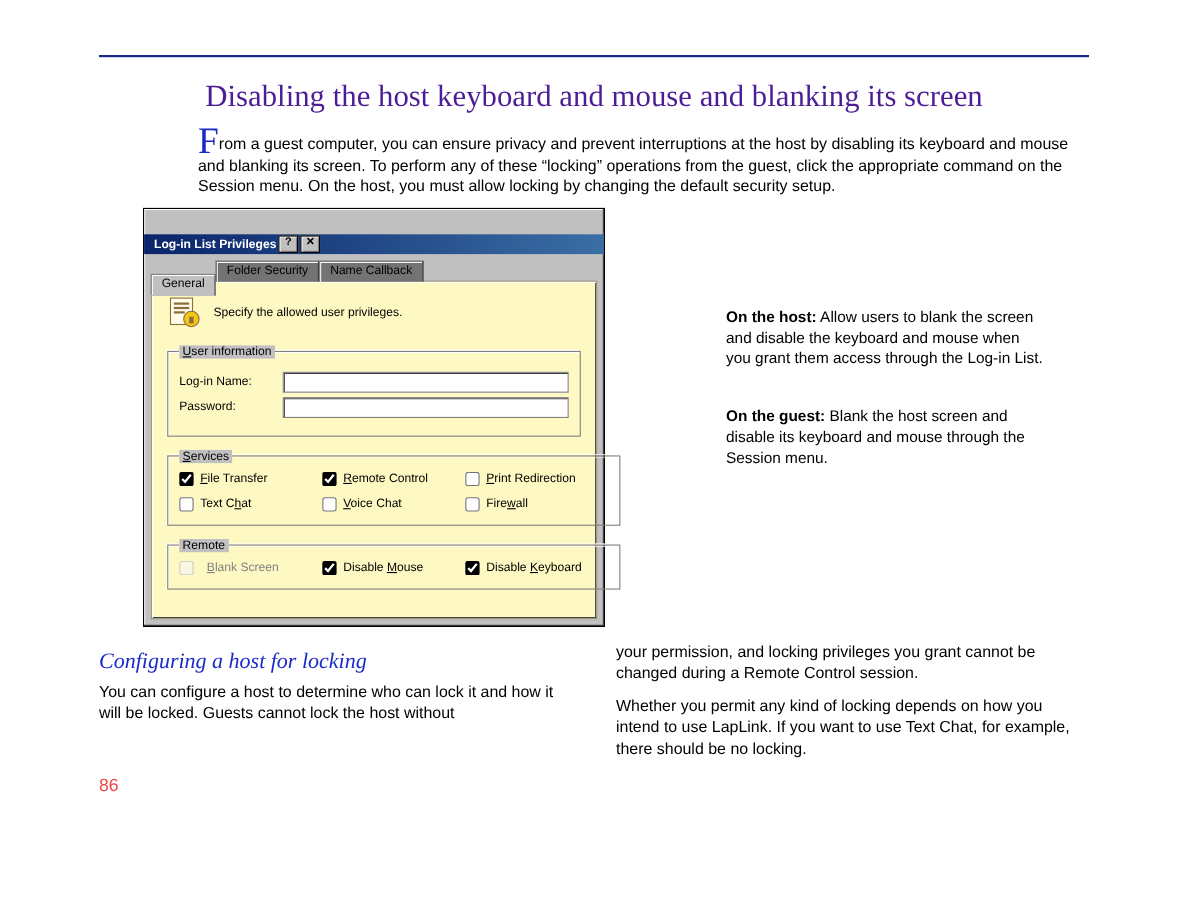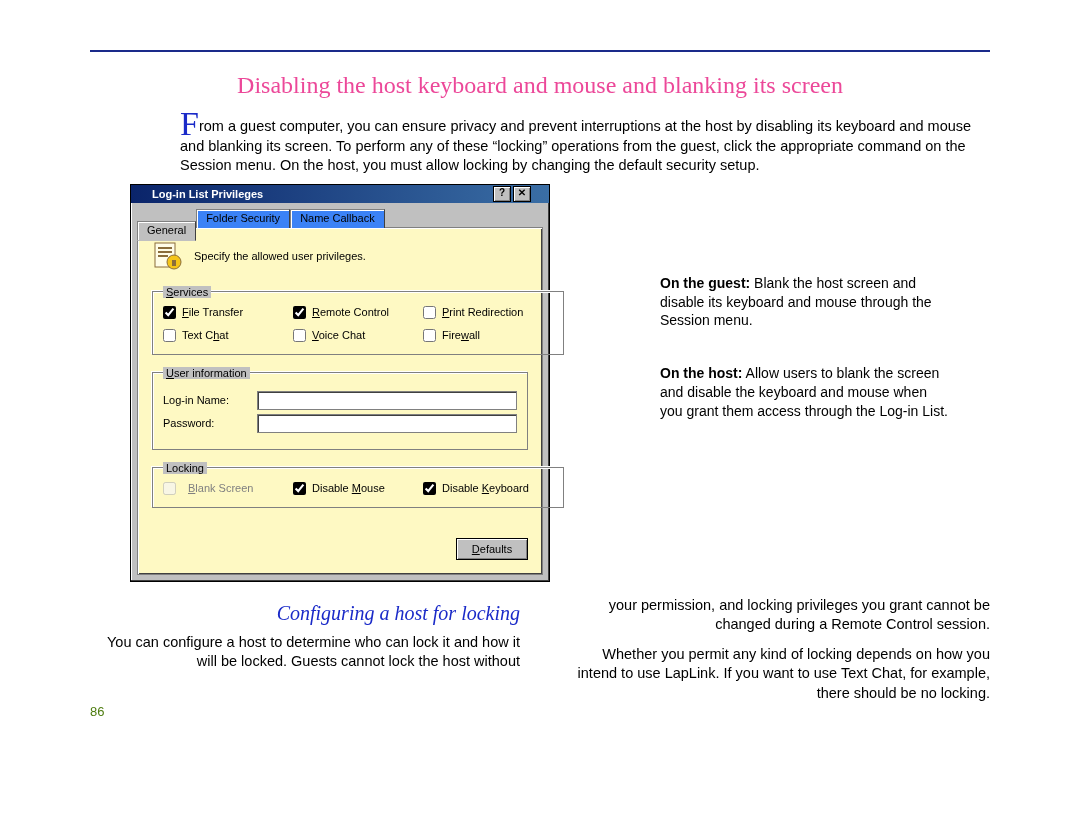--- a/index.html
+++ b/index.html
@@ -13,22 +13,22 @@
   }
   .page {
     padding: 50px 90px 20px 90px;
   }
   .rule {
     border-top: 2px solid #1a2a8a;
     margin-bottom: 20px;
   }
   .title {
     font-family: "Times New Roman", Times, serif;
-    color: #ec4899;
-    font-size: 24px;
+    color: #4c1d95;
+    font-size: 28px;
     text-align: center;
     margin: 0 0 18px 0;
     font-weight: normal;
   }
   .intro {
     font-size: 14.5px;
     line-height: 1.35;
     margin-left: 90px;
     margin-right: 10px;
     margin-bottom: 8px;
@@ -65,24 +65,24 @@
     border: 1px solid #000;
     box-shadow: inset -1px -1px #404040, inset 1px 1px #fff;
     margin-left: 40px;
   }
   .titlebar {
     height: 18px;
     background: linear-gradient(to right, #0a246a, #3a6ea5);
     color: #fff;
     display: flex;
     align-items: center;
-    justify-content: space-between;
-    padding: 0 18px;
+    padding: 0 6px;
     font-weight: bold;
     font-size: 11px;
+    margin-top: 23px;
   }
   .titlebar-text { padding-left: 3px; }
   .titlebar-btns { display: flex; gap: 0; }
   .tbtn {
     width: 16px; height: 14px;
     background: #c0c0c0;
     border: 1px solid #000;
     box-shadow: inset 1px 1px #fff, inset -1px -1px #808080;
     font-size: 10px; line-height: 12px; text-align: center;
     font-family: Arial;
@@ -92,21 +92,21 @@
   .client { padding: 6px; }
   .tabs {
     display: flex;
     gap: 0;
     margin-bottom: -1px;
     position: relative;
     z-index: 2;
   }
   .tab {
     padding: 2px 9px 3px 9px;
-    background: #3b82f6;
+    background: #737373;
     border: 1px solid #808080;
     border-bottom: none;
     border-right-color: #404040;
     box-shadow: inset 1px 1px #fff;
     font-size: 11px;
     position: relative;
   }
   .tab.active {
     background: #c0c0c0;
     border-bottom: 1px solid #c0c0c0;
@@ -195,34 +195,34 @@
   }
   .winbtn.disabled { color: #808080; }
   .u { text-decoration: underline; }
 
   .columns {
     display: flex;
     gap: 40px;
     margin-top: 14px;
     font-size: 14.5px;
     line-height: 1.35;
-    text-align: right;
   }
   .col { flex: 1; }
   .subhead {
     font-family: "Times New Roman", Times, serif;
     font-style: italic;
     color: #1a2ac8;
     font-size: 20px;
     margin: 4px 0 6px 0;
     font-weight: normal;
   }
   .pagenum {
-    color: #4d7c0f;
-    font-size: 13px;
+    color: #ef4444;
+    font-size: 16px;
+    margin-top: 14px;
   }
 </style>
 </head>
 <body>
 
 <div class="page">
   <div class="rule"></div>
   <h1 class="title">Disabling the host keyboard and mouse and blanking its screen</h1>
 
   <p class="intro">
@@ -252,96 +252,93 @@
               <rect x="6" y="7" width="14" height="2" fill="#8a6d3b"></rect>
               <rect x="6" y="11" width="14" height="2" fill="#8a6d3b"></rect>
               <rect x="6" y="15" width="10" height="2" fill="#8a6d3b"></rect>
               <circle cx="22" cy="22" r="7" fill="#f5c518" stroke="#8a6d3b"></circle>
               <rect x="20" y="20" width="4" height="6" fill="#8a6d3b"></rect>
             </svg>
             <span>Specify the allowed user privileges.</span>
           </div>
 
           <fieldset class="group">
-            <legend><span class="u">S</span>ervices</legend>
-            <div class="chk-grid" id="services-grid">
-                <div class="chk-col">
-                  <label class="chk">
-                    <input type="checkbox" checked="" style="">
-                    <span><span class="u">F</span>ile Transfer</span>
-                  </label>
-                  <label class="chk">
-                    <input type="checkbox" style="">
-                    <span>Text C<span class="u">h</span>at</span>
-                  </label>
-                </div>
-                <div class="chk-col">
-                  <label class="chk">
-                    <input type="checkbox" checked="" style="">
-                    <span><span class="u">R</span>emote Control</span>
-                  </label>
-                  <label class="chk">
-                    <input type="checkbox" style="">
-                    <span><span class="u">V</span>oice Chat</span>
-                  </label>
-                </div>
-                <div class="chk-col">
-                  <label class="chk">
-                    <input type="checkbox" style="">
-                    <span><span class="u">P</span>rint Redirection</span>
-                  </label>
-                  <label class="chk">
-                    <input type="checkbox" style="">
-                    <span>Fire<span class="u">w</span>all</span>
-                  </label>
-                </div>
-              </div>
-          </fieldset>
-
-          <fieldset class="group">
             <legend><span class="u">U</span><span>ser information</span></legend>
             <div class="frow">
               <label>Log-in Name:</label>
               <input type="text" value="" style="">
             </div>
             <div class="frow">
               <label>Password:</label>
               <input type="password" value="" style="">
             </div>
           </fieldset>
 
           <fieldset class="group">
-            <legend>Locking</legend>
+            <legend><span class="u">S</span>ervices</legend>
+            <div class="chk-grid" id="services-grid">
+                <div class="chk-col">
+                  <label class="chk">
+                    <input type="checkbox" checked="" style="">
+                    <span><span class="u">F</span>ile Transfer</span>
+                  </label>
+                  <label class="chk">
+                    <input type="checkbox" style="">
+                    <span>Text C<span class="u">h</span>at</span>
+                  </label>
+                </div>
+                <div class="chk-col">
+                  <label class="chk">
+                    <input type="checkbox" checked="" style="">
+                    <span><span class="u">R</span>emote Control</span>
+                  </label>
+                  <label class="chk">
+                    <input type="checkbox" style="">
+                    <span><span class="u">V</span>oice Chat</span>
+                  </label>
+                </div>
+                <div class="chk-col">
+                  <label class="chk">
+                    <input type="checkbox" style="">
+                    <span><span class="u">P</span>rint Redirection</span>
+                  </label>
+                  <label class="chk">
+                    <input type="checkbox" style="">
+                    <span>Fire<span class="u">w</span>all</span>
+                  </label>
+                </div>
+              </div>
+          </fieldset>
+
+          <fieldset class="group">
+            <legend>Remote</legend>
             <div class="locking-row" id="locking-row">
                 <label class="chk disabled">
                   <input type="checkbox" disabled="" style="">
                   <span><span class="u">B</span>lank Screen</span>
                 </label>
                 <label class="chk">
                   <input type="checkbox" checked="" style="">
                   <span>Disable <span class="u">M</span>ouse</span>
                 </label>
                 <label class="chk">
                   <input type="checkbox" checked="" style="">
                   <span>Disable <span class="u">K</span>eyboard</span>
                 </label>
               </div>
           </fieldset>
 
-          <div class="btnrow inner">
-            <button class="winbtn"><span class="u">D</span><span>efaults</span></button>
-          </div>
         </div>
 
       </div>
     </div>
 
     <div class="annotations">
+      <p><b>On the host:</b><span> Allow users to blank the screen and disable the keyboard and mouse when you grant them access through the Log-in List.</span></p>
       <p><b>On the guest:</b><span> Blank the host screen and disable its keyboard and mouse through the Session menu.</span></p>
-      <p><b>On the host:</b><span> Allow users to blank the screen and disable the keyboard and mouse when you grant them access through the Log-in List.</span></p>
     </div>
   </div>
 
   <div class="columns">
     <div class="col">
       <div class="subhead">Configuring a host for locking</div>
       <div>You can configure a host to determine who can lock it and how it will be locked. Guests cannot lock the host without</div>
     </div>
     <div class="col">
       <div style="margin-bottom:10px;">your permission, and locking privileges you grant cannot be changed during a Remote Control session.</div>

